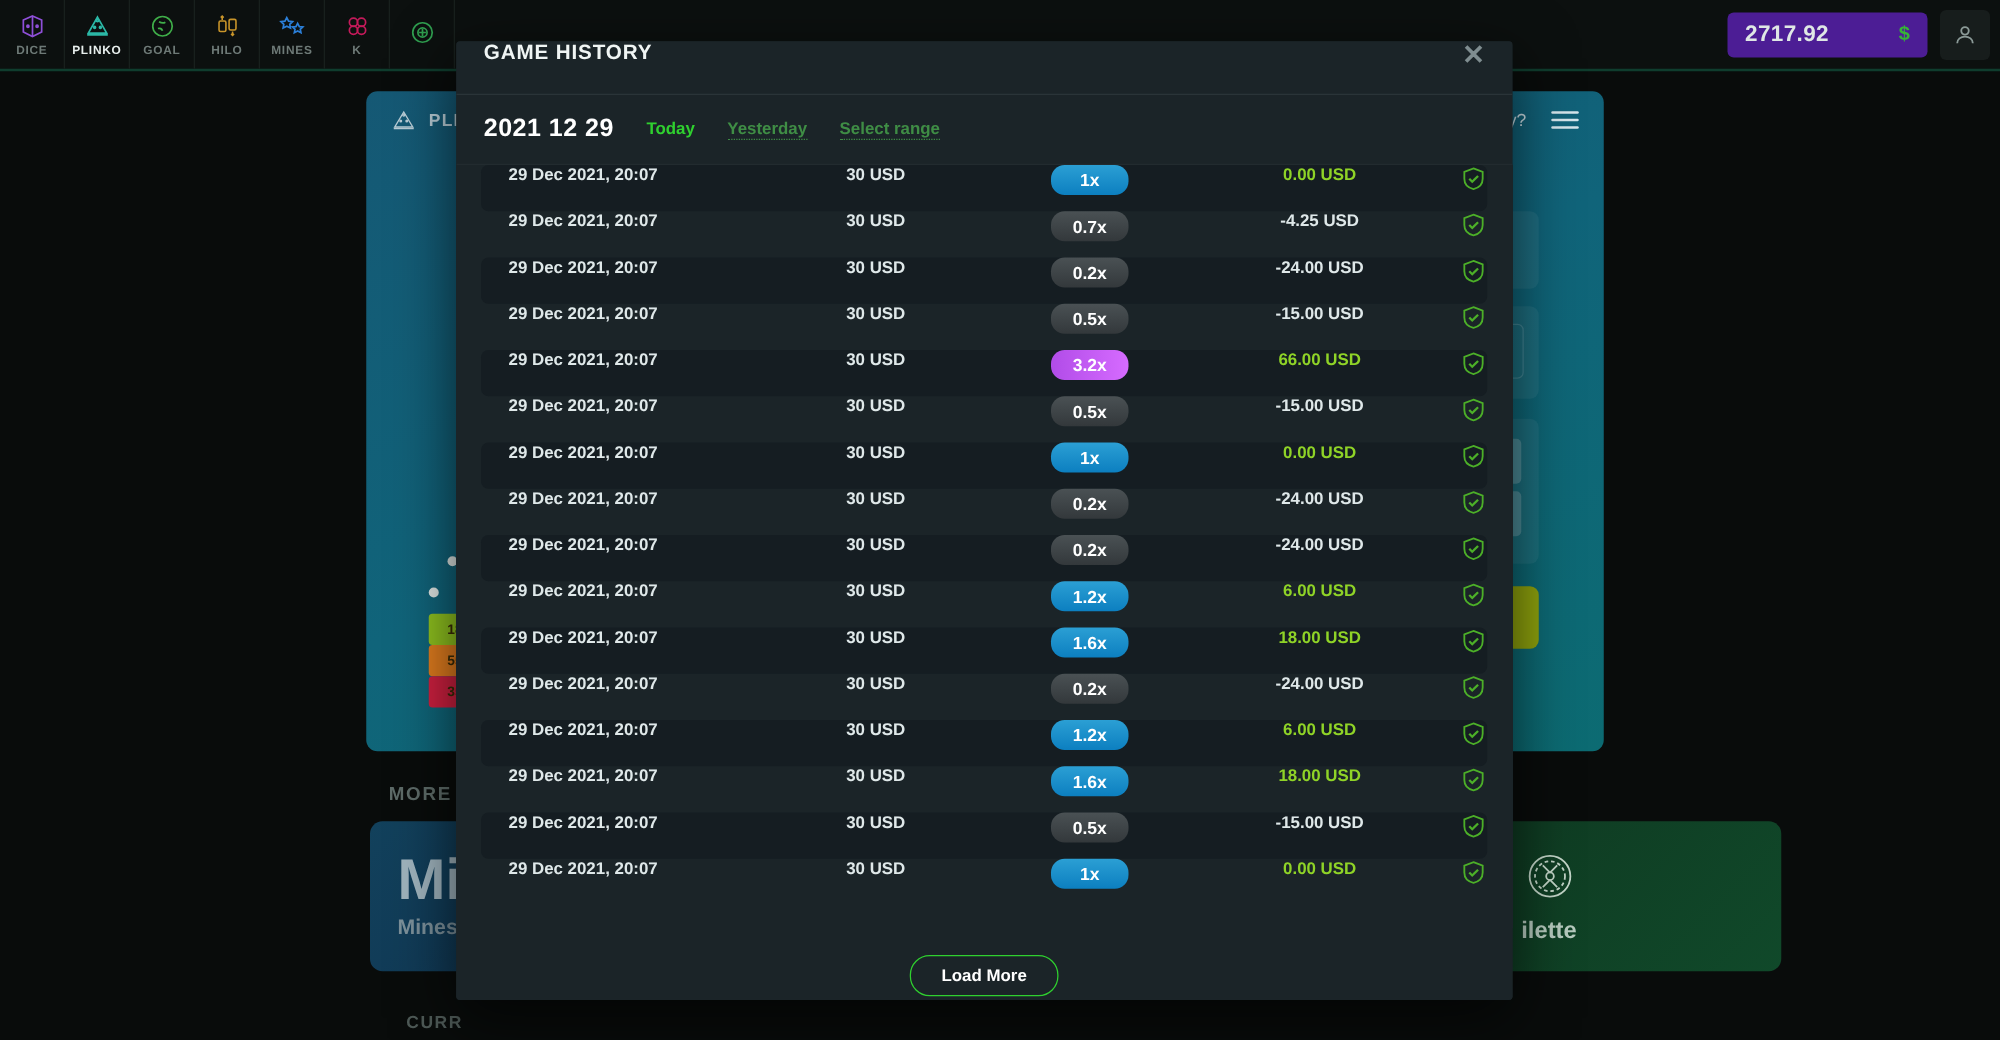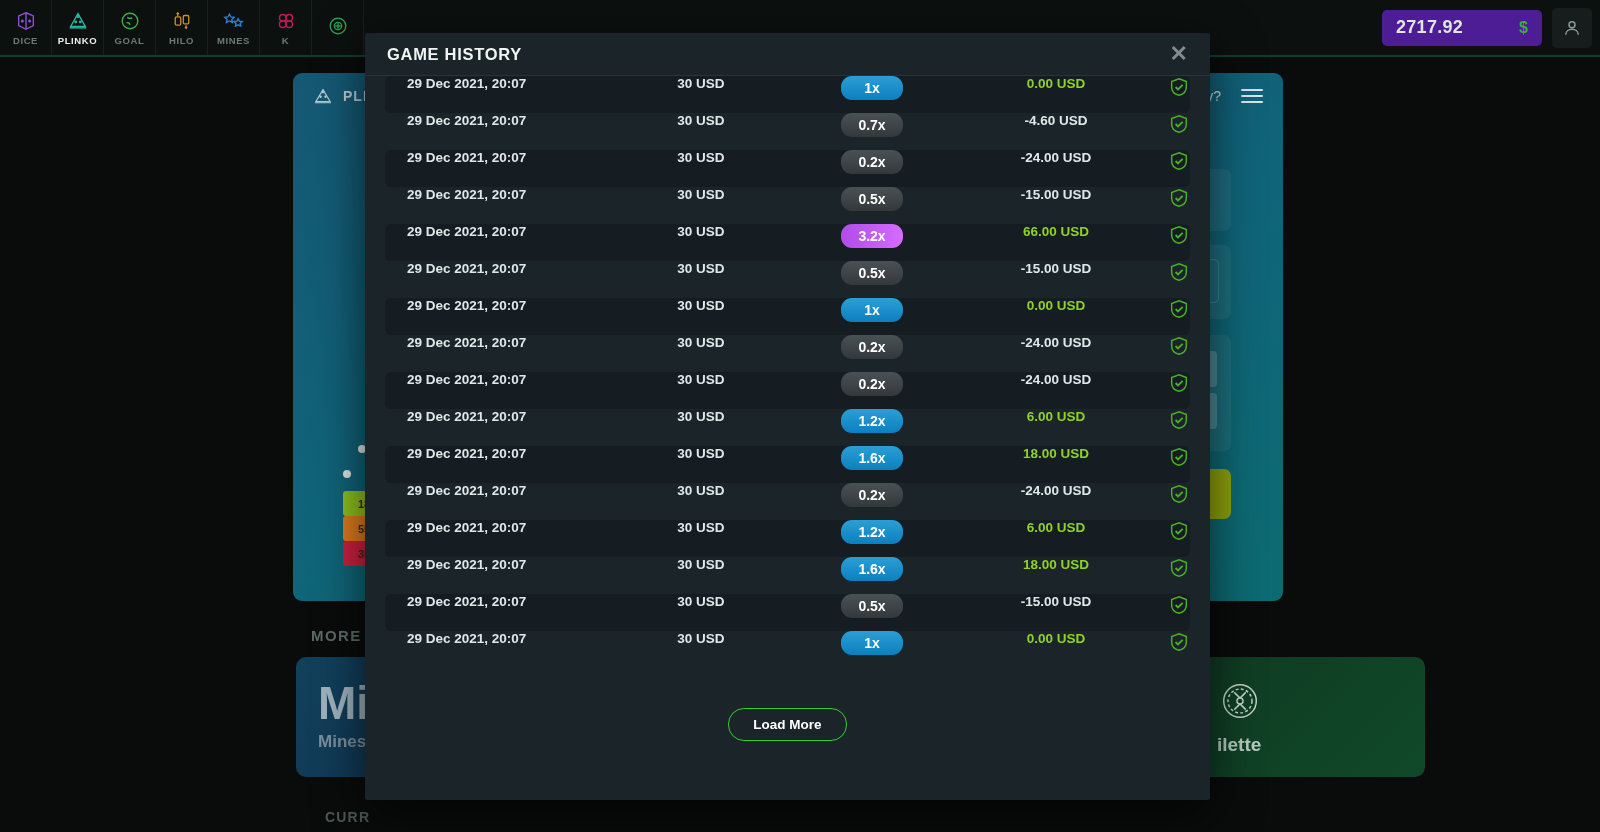--- a/index.html
+++ b/index.html
@@ -103,21 +103,21 @@
     font-size: 14px; font-weight: 700; letter-spacing: 1.2px; }
 
   
   .modal {
     position: absolute; left: 365px; top: 33px; width: 845px; height: 767px;
     background: #1b2428; border-radius: 3px; z-index: 40;
     box-shadow: 0 14px 50px rgba(0,0,0,.65);
     display: flex; flex-direction: column; overflow: hidden;
   }
   .modal-head {
-    height: 43px; flex: 0 0 43px; display: flex; align-items: center;
+    height: 43px; flex: 0 0 43px; display: flex; 
     padding: 0 22px; border-bottom: 1px solid #2a3438; background: #1b2428;
   }
   .modal-title { color: #f0f5f4; font-size: 16.5px; font-weight: 700; letter-spacing: .7px; }
   .modal-close {
     margin-left: auto; color: #7f8d90; font-size: 22px; line-height: 1;
     cursor: pointer; font-weight: 700;
   }
   .filters {
     height: 56px; flex: 0 0 56px; display: flex; align-items: center;
     gap: 26px; padding: 0 22px; border-bottom: 1px solid #222b2f; background: #1b2428;
@@ -318,20 +318,28 @@
 
     <div class="curr-label">CURR</div>
   </div>
 
   <div class="modal">
     <div class="modal-head">
       <div class="modal-title">GAME HISTORY</div>
       <div class="modal-close">✕</div>
     </div>
 
+    <div class="filters">
+      <div class="f-date">2021 12 29</div>
+      <div id="filter-links" style="display:flex;gap:26px;">
+          <span class="f-link active">Today</span>
+          <span class="f-link dim">Yesterday</span>
+          <span class="f-link dim">Select range</span>
+        </div>
+    </div>
 
     <div class="table-scroll">
       <div id="rows">
           <div class="row odd">
             <div class="c-time">29 Dec 2021, 20:07</div>
             <div class="c-bet">30 USD</div>
             <div class="c-pay">
               <span class="badge blue">1x</span>
             </div>
             <div class="c-prof profit pos">0.00 USD</div>
@@ -341,21 +349,21 @@
                 <path d="M8.3 12 l2.6 2.6 L16 9.6" stroke-width="2"></path>
               </svg>
             </div>
           </div>
           <div class="row">
             <div class="c-time">29 Dec 2021, 20:07</div>
             <div class="c-bet">30 USD</div>
             <div class="c-pay">
               <span class="badge gray">0.7x</span>
             </div>
-            <div class="c-prof profit neu">-4.60 USD</div>
+            <div class="c-prof profit neu">-4.25 USD</div>
             <div class="c-ver">
               <svg width="22" height="22" viewBox="0 0 24 24" fill="none" stroke="#4caf28" stroke-width="1.6">
                 <path d="M12 3 L20 6 V12 c0 5-3.6 8-8 9 -4.4-1-8-4-8-9 V6 Z"></path>
                 <path d="M8.3 12 l2.6 2.6 L16 9.6" stroke-width="2"></path>
               </svg>
             </div>
           </div>
           <div class="row odd">
             <div class="c-time">29 Dec 2021, 20:07</div>
             <div class="c-bet">30 USD</div>

